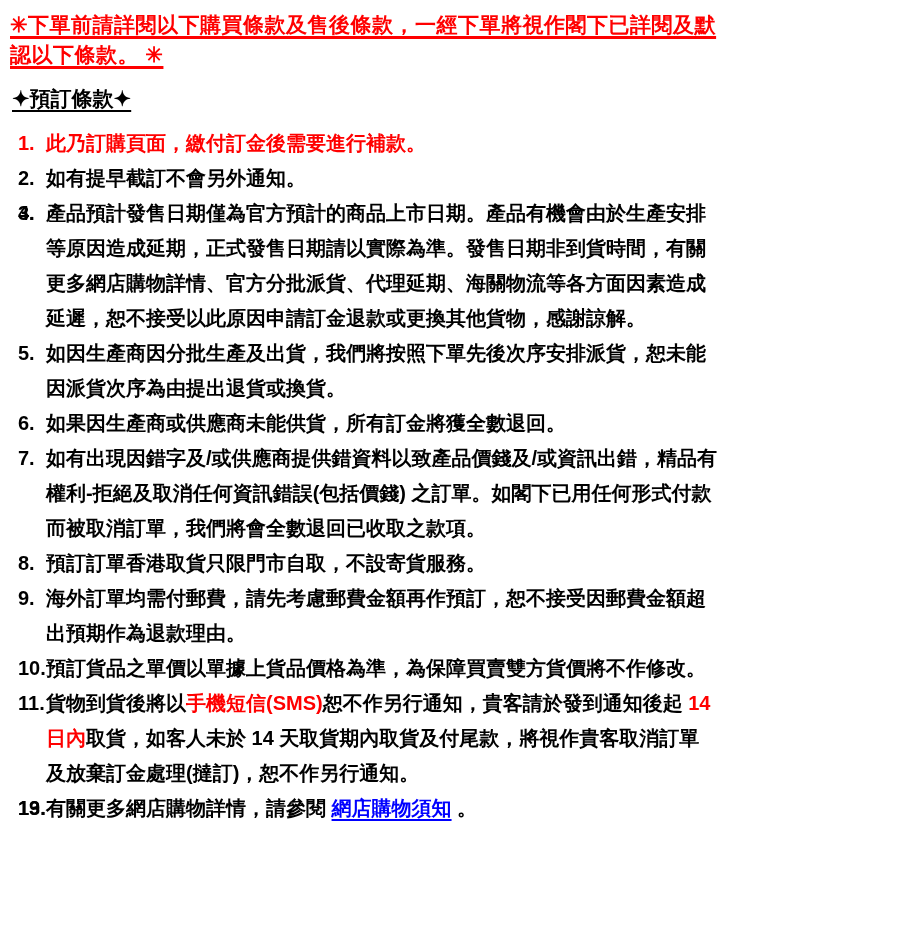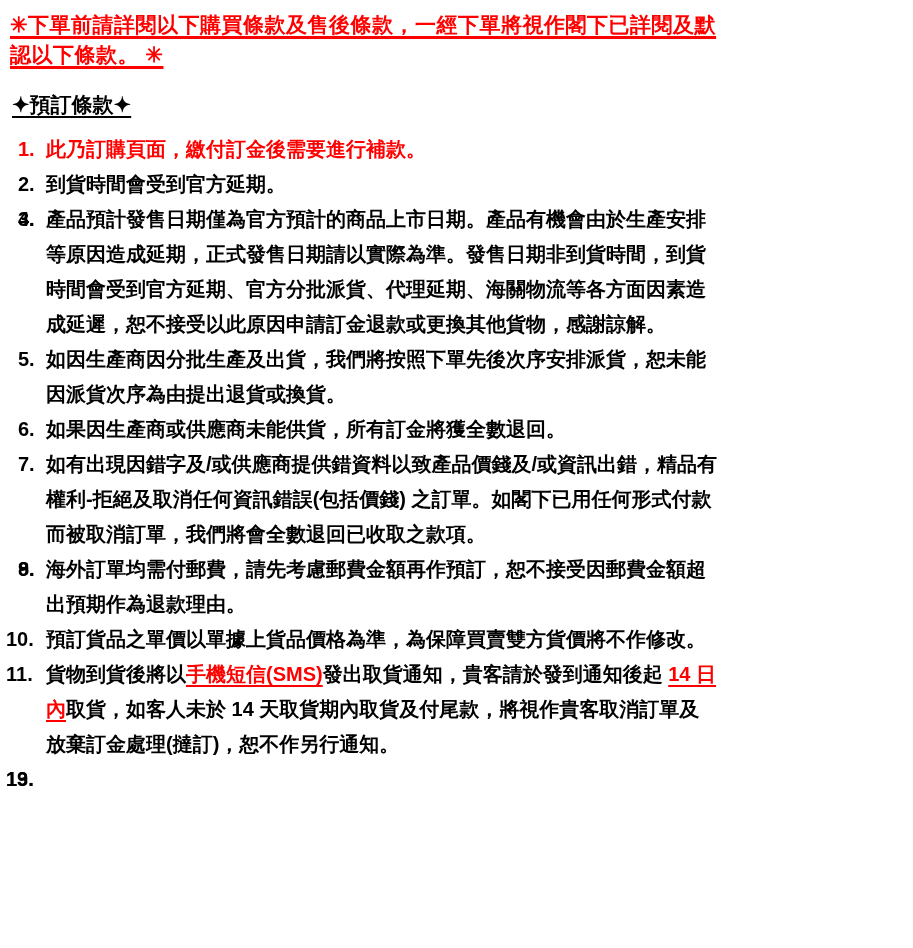--- a/index.html
+++ b/index.html
@@ -24,21 +24,21 @@
     margin: 0 0 0 10px;
     font-size: 21px;
     line-height: 30px;
     color: var(--red, #ff0000);
     text-decoration: underline;
     text-decoration-thickness: 2.5px;
     text-underline-offset: 4px;
     letter-spacing: 0.5px;
   }
   .section-title {
-    margin: 22px 0 0 12px;
+    margin: 16px 0 0 12px;
     font-size: 21px;
     line-height: 26px;
     color: var(--text-color, #000000);
     text-decoration: underline;
     text-decoration-thickness: 2px;
     text-underline-offset: 4px;
   }
   ol.terms {
     list-style: none;
     margin: 14px 0 0 0;
@@ -49,30 +49,29 @@
   li.term-item {
     position: relative;
     padding-left: 46px;
   }
   li.term-item .num {
     position: absolute;
     left: 18px;
     top: 0;
   }
   li.term-item .num.two-digit {
-    left: 6px;
+    left: 18px;
   }
   li.term-item.red-item {
     color: var(--red, #ff0000);
   }
   .seg-normal { color: inherit; }
   .seg-red { color: var(--red, #ff0000); margin-top: 45px; }
   .seg-red-underline {
     color: var(--red, #ff0000);
-    text-decoration: underline;
     text-decoration-thickness: 2px;
     text-underline-offset: 4px;
     text-align: center;
   }
   .seg-link {
     color: var(--link-blue, #0000ff);
     text-decoration: underline;
     text-decoration-thickness: 2px;
     text-underline-offset: 4px;
     cursor: pointer;
@@ -81,26 +80,26 @@
 </head>
 <body style="background: rgb(255, 255, 255);">
 
 <div class="page">
   <div class="notice">✳下單前請詳閱以下購買條款及售後條款，一經下單將視作閣下已詳閱及默認以下條款。 ✳</div>
 
   <div class="section-title">✦預訂條款✦</div>
 
   <ol class="terms" id="terms-list">
       <li class="term-item red-item"><span class="num">1.</span><span class="body"><span class="seg-red">此乃訂購頁面，繳付訂金後需要進行補款。</span></span></li>
-      <li class="term-item"><span class="num">2.</span><span class="body"><span class="seg-normal">到貨時間會受到官方延期。</span></span></li>
+      <li class="term-item"><span class="num">2.</span><span class="body"><span class="seg-normal">如有提早截訂不會另外通知。</span></span></li>
       <li class="term-item"><span class="num">3.</span></li>
-      <li class="term-item"><span class="num">4.</span><span class="body"><span class="seg-normal">產品預計發售日期僅為官方預計的商品上市日期。產品有機會由於生產安排等原因造成延期，正式發售日期請以實際為準。發售日期非到貨時間，到貨時間會受到官方延期、官方分批派貨、代理延期、海關物流等各方面因素造成延遲，恕不接受以此原因申請訂金退款或更換其他貨物，感謝諒解。</span></span></li>
+      <li class="term-item"><span class="num">4.</span><span class="body"><span class="seg-normal">產品預計發售日期僅為官方預計的商品上市日期。產品有機會由於生產安排等原因造成延期，正式發售日期請以實際為準。發售日期非到貨時間，有關更多網店購物詳情、官方分批派貨、代理延期、海關物流等各方面因素造成延遲，恕不接受以此原因申請訂金退款或更換其他貨物，感謝諒解。</span></span></li>
       <li class="term-item"><span class="num">5.</span><span class="body"><span class="seg-normal">如因生產商因分批生產及出貨，我們將按照下單先後次序安排派貨，恕未能因派貨次序為由提出退貨或換貨。</span></span></li>
       <li class="term-item"><span class="num">6.</span><span class="body"><span class="seg-normal">如果因生產商或供應商未能供貨，所有訂金將獲全數退回。</span></span></li>
       <li class="term-item"><span class="num">7.</span><span class="body"><span class="seg-normal">如有出現因錯字及/或供應商提供錯資料以致產品價錢及/或資訊出錯，精品有權利-拒絕及取消任何資訊錯誤(包括價錢) 之訂單。如閣下已用任何形式付款而被取消訂單，我們將會全數退回已收取之款項。</span></span></li>
-      <li class="term-item"><span class="num">8.</span></li>
+      <li class="term-item"><span class="num">8.</span><span class="body"><span class="seg-normal">預訂訂單香港取貨只限門市自取，不設寄貨服務。</span></span></li>
       <li class="term-item"><span class="num">9.</span><span class="body"><span class="seg-normal">海外訂單均需付郵費，請先考慮郵費金額再作預訂，恕不接受因郵費金額超出預期作為退款理由。</span></span></li>
       <li class="term-item"><span class="num two-digit">10.</span><span class="body"><span class="seg-normal">預訂貨品之單價以單據上貨品價格為準，為保障買賣雙方貨價將不作修改。</span></span></li>
-      <li class="term-item"><span class="num two-digit">11.</span><span class="body"><span class="seg-normal">貨物到貨後將以</span><span class="seg-red-underline">手機短信(SMS)</span><span class="seg-normal">發出取貨通知，貴客請於發到通知後起 </span><span class="seg-red-underline">14 日內</span><span class="seg-normal">取貨，如客人未於 14 天取貨期內取貨及付尾款，將視作貴客取消訂單及放棄訂金處理(撻訂)，恕不作另行通知。</span></span></li>
+      <li class="term-item"><span class="num two-digit">11.</span><span class="body"><span class="seg-normal">貨物到貨後將以</span><span class="seg-red-underline">手機短信(SMS)</span><span class="seg-normal">恕不作另行通知，貴客請於發到通知後起 </span><span class="seg-red-underline">14 日內</span><span class="seg-normal">取貨，如客人未於 14 天取貨期內取貨及付尾款，將視作貴客取消訂單及放棄訂金處理(撻訂)，恕不作另行通知。</span></span></li>
       <li class="term-item"><span class="num two-digit">19.</span></li>
-      <li class="term-item"><span class="num two-digit">13.</span></li>
+      <li class="term-item"><span class="num two-digit">13.</span><span class="body"><span class="seg-normal">有關更多網店購物詳情，請參閱 </span><span class="seg-link">網店購物須知</span><span class="seg-normal"> 。</span></span></li>
     </ol>
 </div>
 
 </body></html>

